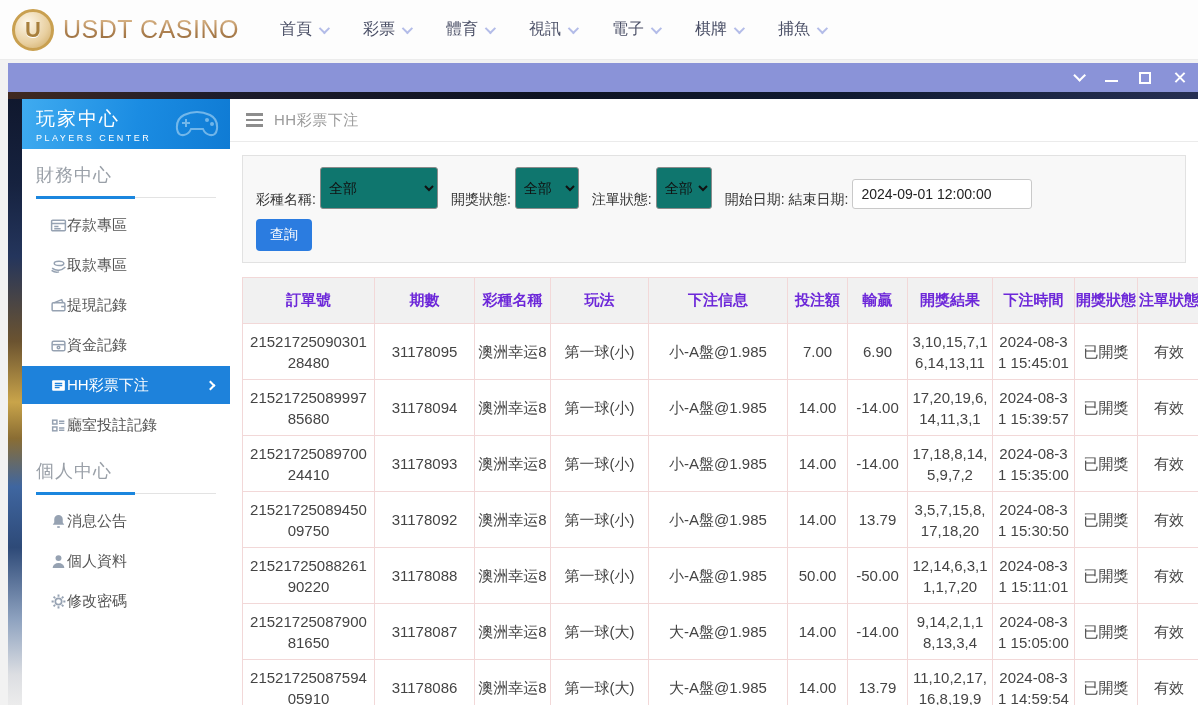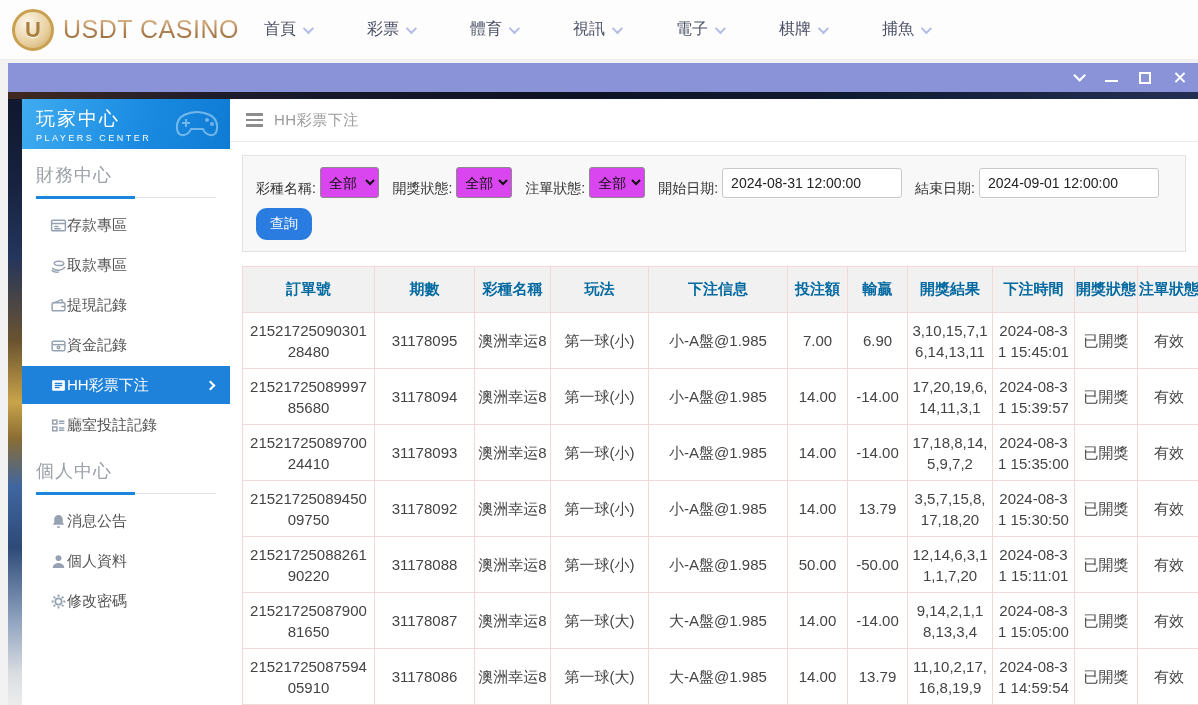--- a/index.html
+++ b/index.html
@@ -11,21 +11,21 @@
     border-bottom:1px solid #ececec; position:relative; z-index:5; }
   .brand { display:flex; align-items:center; gap:9px; padding-left:12px; width:250px; }
   .brand-circle { width:42px; height:42px; border-radius:50%;
     border:3px solid #c9a050; background:radial-gradient(circle at 35% 30%, #fdf6e8, #e8cf9f 60%, #caa45c);
     display:flex; align-items:center; justify-content:center; position:relative; }
   .brand-circle .u { font-size:22px; font-weight:bold; color:#a87f3c; line-height:1;
     text-shadow:0 1px 0 #fff; }
   .brand-text { font-size:25px; font-weight:normal; letter-spacing:0.5px;
     background:linear-gradient(180deg,#dcb98d 10%,#b08352 55%,#8f6537 100%);
     -webkit-background-clip:text; background-clip:text; color:transparent; }
-  .navitems { display:flex; gap:56px; margin-left:14px; }
+  .navitems { display:flex; gap:36px; margin-left:30px; }
   .navitem { display:flex; align-items:center; gap:7px; font-size:16px; color:#4a4f66; cursor:pointer; }
   .chev-down { width:8px; height:8px; border-right:2px solid #b3bce8; border-bottom:2px solid #b3bce8;
     transform:rotate(45deg) translateY(-2px); display:inline-block; }
 
   
   .window { position:absolute; left:8px; right:0; top:63px; bottom:0; }
   .titlebar { height:29px; background:#8a93d8; display:flex; align-items:center;
     justify-content:flex-end; gap:20px; padding-right:12px; }
   .tb-ctl { width:14px; height:14px; display:flex; align-items:center; justify-content:center; cursor:pointer; }
   .tb-chev { width:9px; height:9px; border-right:2px solid #fff; border-bottom:2px solid #fff;
@@ -71,35 +71,35 @@
   .page-header { height:43px; display:flex; align-items:center; gap:11px; padding-left:16px;
     border-bottom:1px solid #ebebeb; }
   .burger { display:flex; flex-direction:column; gap:3px; cursor:pointer; }
   .burger i { display:block; width:17px; height:2.5px; background:#8d8d8d; }
   .page-title { font-size:15px; color:#9a9a9a; letter-spacing:0.5px; }
 
   .filter-panel { margin:13px 12px 0 12px; background:#f8f8f8; border:1px solid #e2e2e2;
     padding:11px 13px 11px 13px; }
   .filter-row { display:flex; align-items:flex-end; flex-wrap:nowrap; }
   .f-label { font-size:14px; color:#333; margin-right:4px; white-space:nowrap; }
-  .filter-row select { height:31px; border:1px solid #8b8b8b; border-radius:3px; background:#d946ef;
+  .filter-row select { height:42px; border:1px solid #8b8b8b; border-radius:3px; background:#0f766e;
     font-size:14px; color:#111; margin-right:13px; padding:0 2px 0 4px;
     font-family:"Liberation Sans","DejaVu Sans",sans-serif; }
   .sel-lottery { width:118px; } .sel-draw { width:64px; } .sel-bet { width:56px; }
   .filter-row input { height:30px; width:180px; border:1px solid #c9c9c9; border-radius:3px;
     font-size:14px; color:#222; padding:0 8px; margin-right:13px; background:#fff;
     font-family:"Liberation Sans","DejaVu Sans",sans-serif; }
   .btn-row { margin-top:10px; }
-  .btn-search { background:#2b7ce0; color:#fff; border:none; border-radius:11px;
+  .btn-search { background:#2b7ce0; color:#fff; border:none; border-radius:4px;
     font-size:14px; padding:7px 14px; cursor:pointer;
     font-family:"Liberation Sans","DejaVu Sans",sans-serif; }
 
   table.bets { margin:14px 0 0 12px; width:958px; table-layout:fixed; border-collapse:collapse;
     font-size:15px; color:#444; text-align:center; }
-  table.bets th { background:#f1f1f1; color:#0369a1; font-weight:bold; height:46px;
+  table.bets th { background:#f1f1f1; color:#6d28d9; font-weight:bold; height:46px;
     border:1px solid #f2d8d8; padding:8px 1px; overflow:hidden; white-space:nowrap; }
   table.bets td { background:#fff; height:56px; border:1px solid #f2d8d8; padding:2px 3px;
     line-height:1.4; word-break:break-all; }
 </style>
 </head>
 <body>
 
 <div class="topnav">
   <div class="brand">
     <div class="brand-circle">
@@ -277,21 +277,20 @@
           </select>
           <span class="f-label">開獎狀態:</span>
           <select class="sel-draw">
             <option>全部</option>
           </select>
           <span class="f-label">注單狀態:</span>
           <select class="sel-bet">
             <option>全部</option>
           </select>
           <span class="f-label">開始日期:</span>
-          <input value="2024-08-31 12:00:00" style="">
           <span class="f-label">結束日期:</span>
           <input value="2024-09-01 12:00:00" style="">
         </div>
         <div class="btn-row">
           <button class="btn-search">查詢</button>
         </div>
       </div>
 
       <table class="bets">
         <colgroup>

